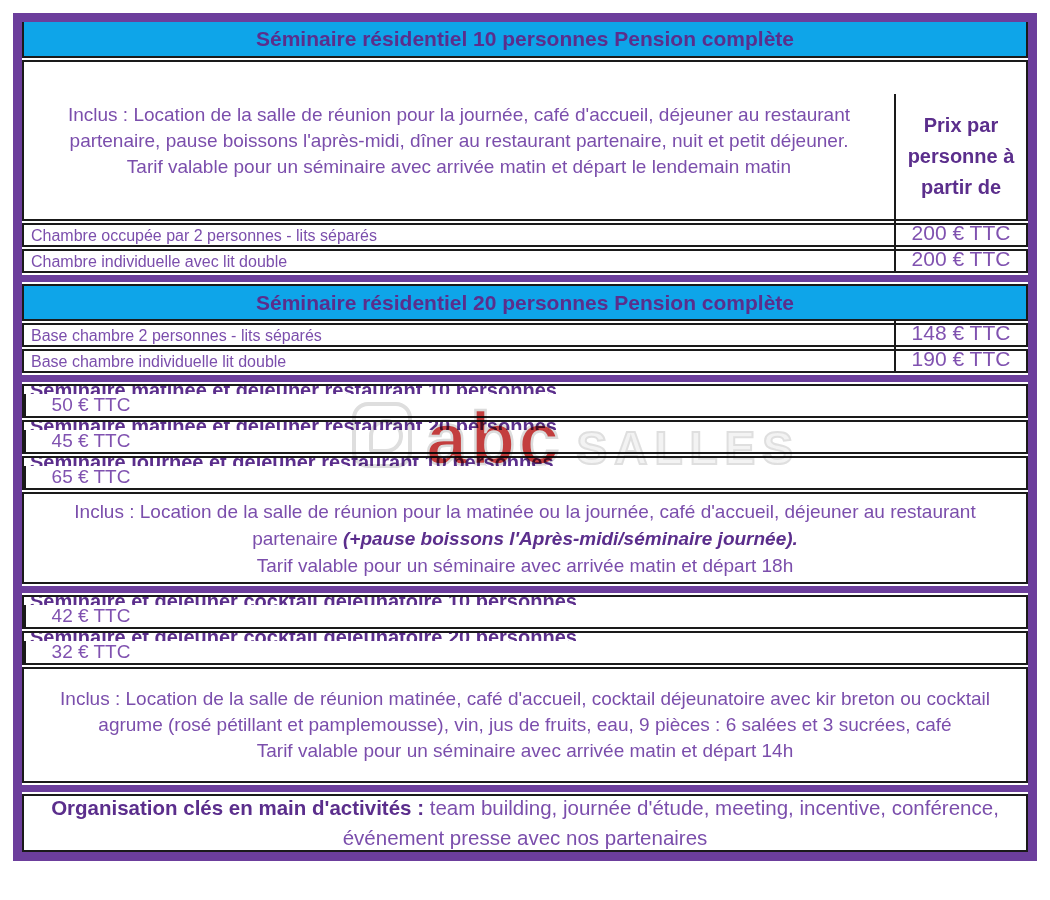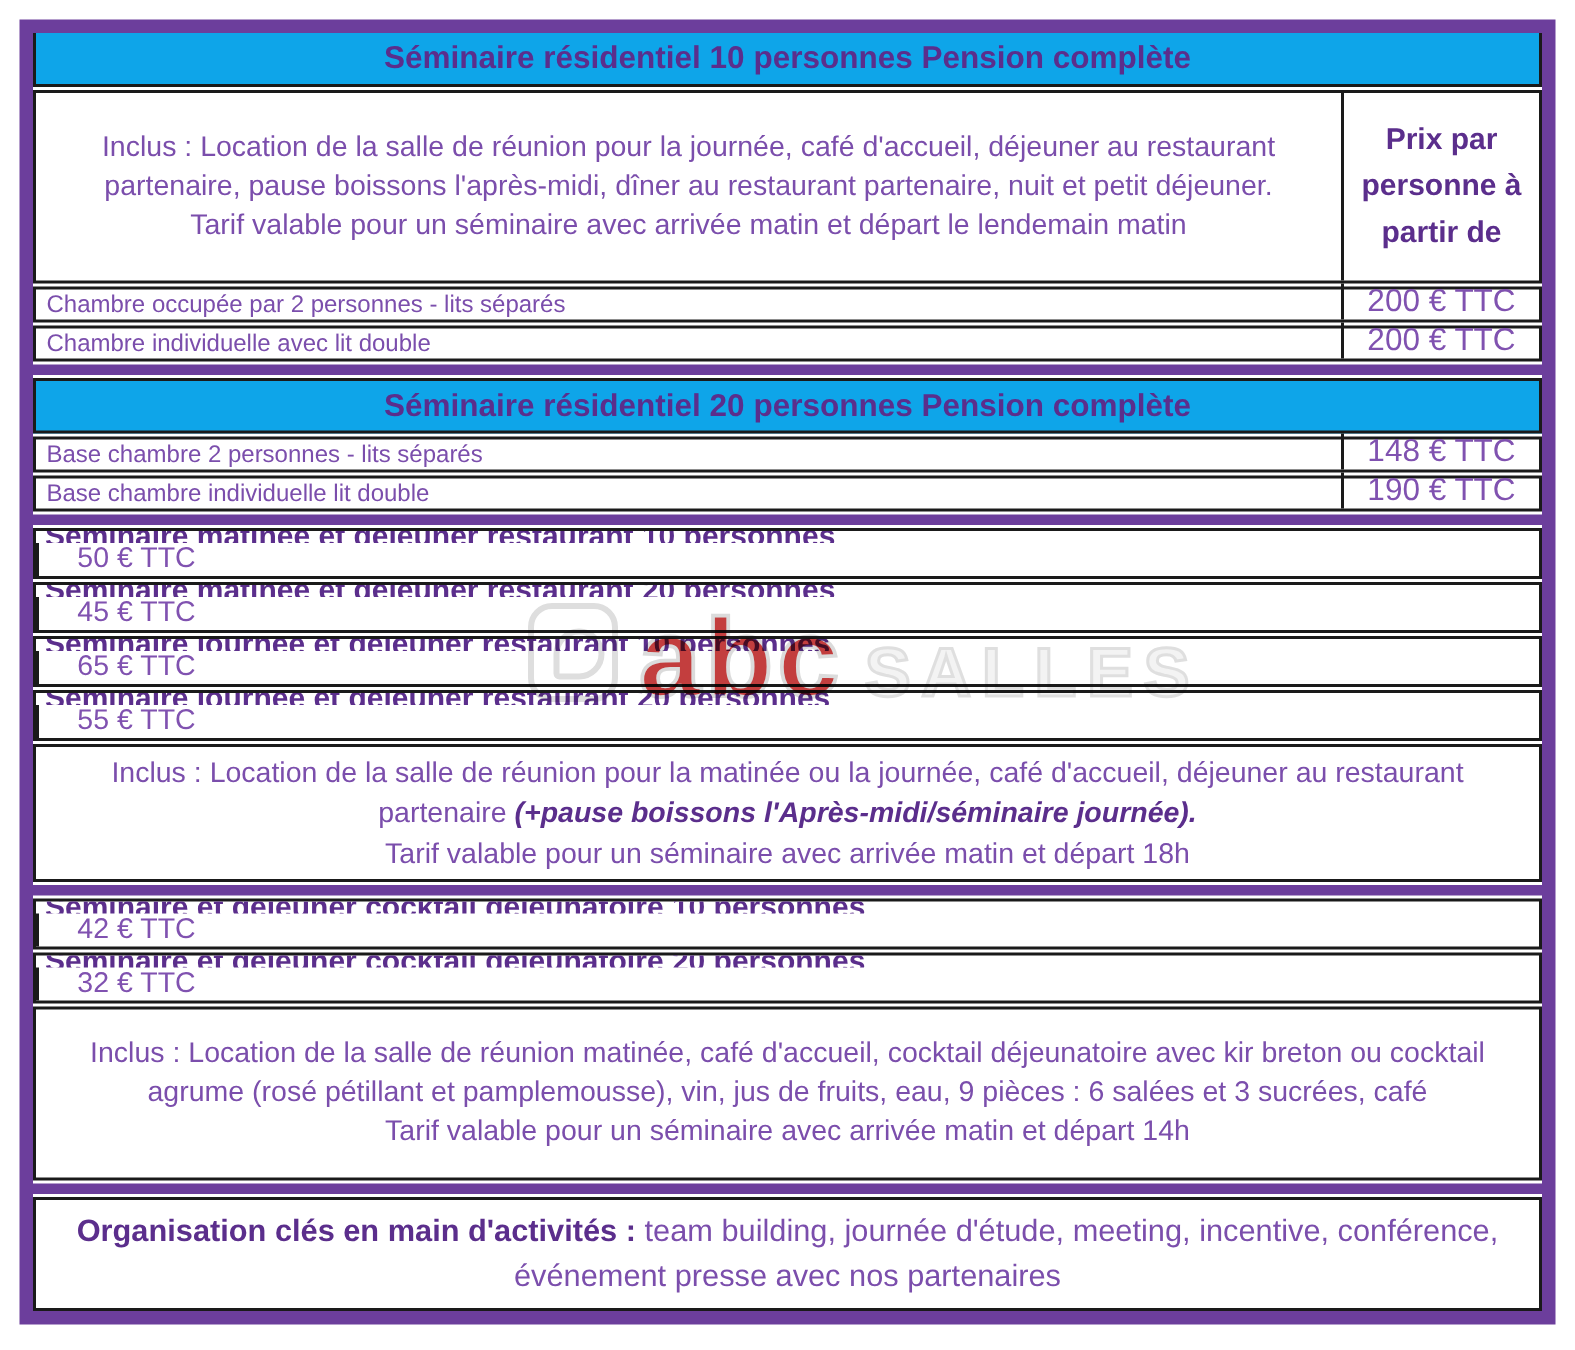--- a/index.html
+++ b/index.html
@@ -69,20 +69,21 @@
     text-align: center;
     font-size: 19px; line-height: 26px;
     color: var(--body, #7B4EAC);
     padding: 4px 8px;
   }
   .price-header-cell {
     font-weight: bold; font-size: 20px; line-height: 31px;
     color: var(--dark, #5B2E8C);
     text-align: center;
     padding: 16px 6px;
+    margin-top: 32px;
   }
 
   .block {
     border: 2px solid #1a1a1a;
     background: #fff;
     text-align: center;
     font-size: 19px; line-height: 27px;
     color: var(--body, #7B4EAC);
     display: flex; flex-direction: column; justify-content: center;
     padding: 3px 10px;
@@ -97,21 +98,21 @@
 
   .sep { height: 7px; background: var(--frame, #6C3E9C); flex: none; }
 
   .footer-block {
     border: 2px solid #1a1a1a;
     text-align: center;
     font-size: 20.5px; line-height: 30px;
     color: var(--body, #7B4EAC);
     padding: 3px 14px;
     display: flex; flex-direction: column; justify-content: center;
-    height: 76px;
+    height: 58px;
     flex: none;
   }
   .footer-block .lead { font-weight: bold; color: var(--dark, #5B2E8C); }
 
   
   .watermark {
     position: absolute;
     left: 352px; top: 402px;
     display: flex; align-items: flex-end; gap: 14px;
     mix-blend-mode: multiply;
@@ -194,24 +195,20 @@
     <div class="cell-price">50 € TTC</div>
   </div>
   <div class="row row-bold">
     <div class="cell-label">Séminaire matinée et déjeuner restaurant 20 personnes</div>
     <div class="cell-price">45 € TTC</div>
   </div>
   <div class="row row-bold">
     <div class="cell-label">Séminaire journée et déjeuner restaurant 10 personnes</div>
     <div class="cell-price">65 € TTC</div>
   </div>
-  <div class="row row-bold">
-    <div class="cell-label">Séminaire journée et déjeuner restaurant 20 personnes</div>
-    <div class="cell-price">55 € TTC</div>
-  </div>
 
   <div class="block block-inclus2">
     <div>
       <span>Inclus : Location de la salle de réunion pour la matinée ou la journée, café d'accueil, déjeuner au restaurant partenaire </span><span class="bolditalic">(+pause boissons l'Après-midi/séminaire journée).</span>
     </div>
     <div>Tarif valable pour un séminaire avec arrivée matin et départ 18h</div>
   </div>
 
   <div class="sep"></div>
 

